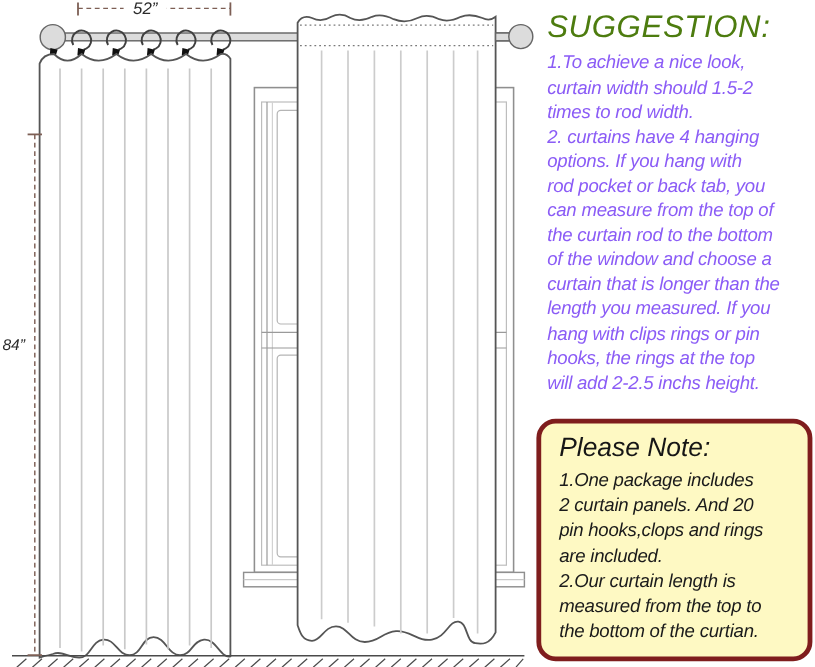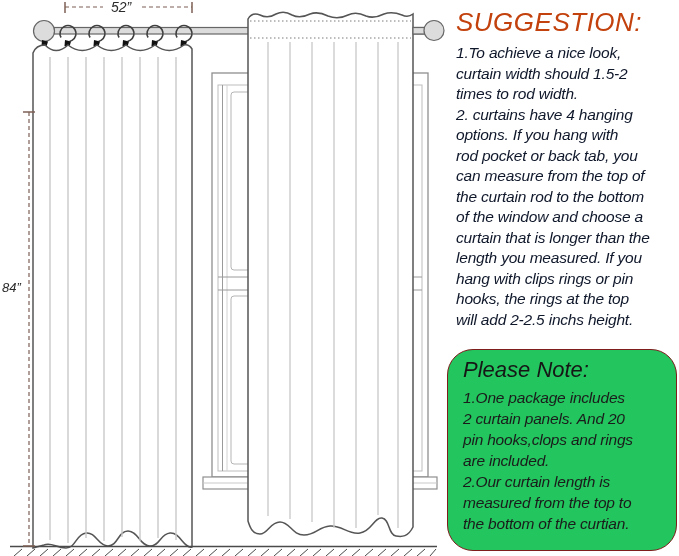--- a/index.html
+++ b/index.html
@@ -8,29 +8,29 @@
     font-family:"Liberation Sans",sans-serif;
     position:relative;overflow:hidden;color:#1b1b1b;
   }
   .stage{position:absolute;inset:0;font-style:italic;}
   svg.diagram{position:absolute;left:0;top:0;}
   .text-col{
     position:absolute;left:456px;top:7px;width:221px;
   }
   .sec-title{
     font-size:26px;font-weight:400;letter-spacing:.5px;
-    margin:0 0 5px 0;color:#c2410c;
+    margin:0 0 5px 0;color:#4d7c0f;
   }
   .sec-body{
     font-size:15.5px;line-height:20.5px;letter-spacing:-.2px;
-    white-space:pre-line;color:#0f172a;
+    white-space:pre-line;color:#8b5cf6;
   }
   .note-box{
     position:absolute;left:447px;top:349px;width:230px;height:202px;
-    background:#22c55e;border:1px solid #7f1d1d;border-radius:26px;
+    background:#fef9c3;border:4px solid #7f1d1d;border-radius:16px;
     box-sizing:border-box;padding:7px 4px 0 15px;
   }
   .note-title{
     font-size:22px;font-weight:400;margin:0 0 4px 0;color:#161616;
   }
   .note-body{
     font-size:15.5px;line-height:21px;letter-spacing:-.2px;
     white-space:pre-line;color:#1b1b1b;
   }
 </style>

